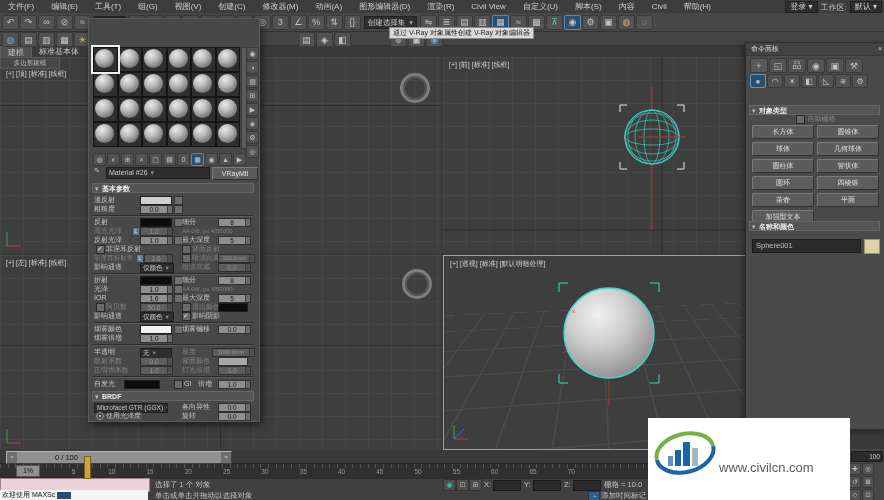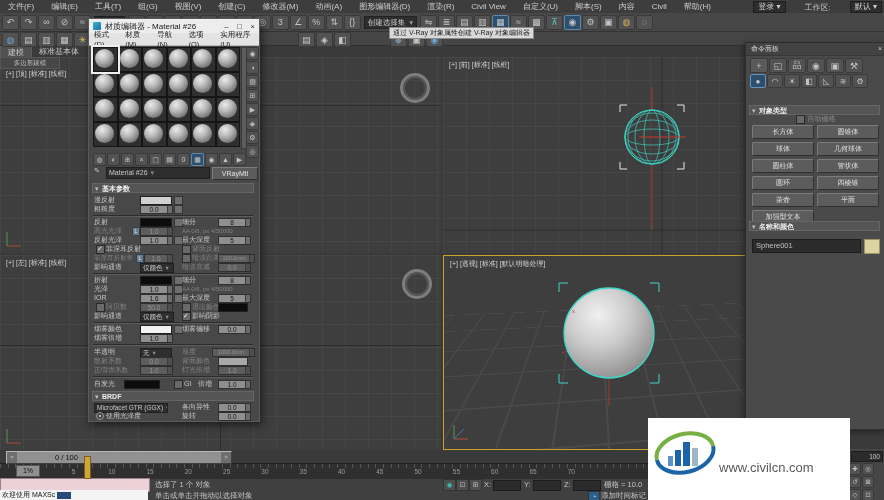--- a/index.html
+++ b/index.html
@@ -3,21 +3,21 @@
 <meta charset="utf-8">
 <style>
   html,body{margin:0;padding:0;}
   body{width:884px;height:500px;position:relative;overflow:hidden;background:#3a3a3a;
        font-family:"Liberation Sans",sans-serif;-webkit-font-smoothing:antialiased;}
   .abs{position:absolute;}
   
   #menubar{left:0;top:0;width:884px;height:13px;background:#3d3d3d;border-bottom:1px solid #2c2c2c;
            display:flex;align-items:center;font-size:8px;color:#cdcdcd;z-index:10;}
   #menubar .mitem{padding:0 8px;white-space:nowrap;cursor:default;}
-  .mb-right{position:absolute;right:2px;top:1px;display:flex;align-items:center;font-size:8px;color:#c0c0c0;gap:19px;}
+  .mb-right{position:absolute;right:2px;top:1px;display:flex;align-items:center;font-size:8px;color:#c0c0c0;gap:3px;}
   .mb-box{background:#2e2e2e;border:1px solid #1f1f1f;height:10px;line-height:10px;padding:0 4px;color:#cfcfcf;}
   #toolbar1{left:0;top:13px;width:884px;height:18px;background:#474747;border-bottom:1px solid #333;
             display:flex;align-items:center;padding-left:2px;z-index:10;}
   .tb{display:flex;align-items:center;gap:1px;}
   .ticon{width:15px;height:13px;display:inline-flex;align-items:center;justify-content:center;
          background:#525252;border:1px solid #3a3a3a;border-radius:2px;color:#c4c4c4;font-size:9px;cursor:pointer;}
   .tdd{height:11px;line-height:11px;background:#2e2e2e;border:1px solid #222;color:#cdcdcd;
        font-size:7.5px;padding:0 3px;margin:0 3px;cursor:pointer;white-space:nowrap;}
   .tdd::after{content:"▾";margin-left:4px;color:#9a9a9a;}
   #toolbar2{left:0;top:31px;width:884px;height:14px;background:#454545;border-bottom:1px solid #303030;z-index:9;}
@@ -309,34 +309,20 @@
     </g>
   </svg>
   <svg class="tripod" style="left:6px;bottom:6px;" width="22" height="22">
     <line x1="4" y1="18" x2="4" y2="4" stroke="#4f9a4f" stroke-width="1"></line>
     <line x1="4" y1="18" x2="18" y2="18" stroke="#b04a3a" stroke-width="1"></line>
     <line x1="4" y1="18" x2="14" y2="8" stroke="#4a6fae" stroke-width="1"></line>
   </svg>
 </div>
 
 <div id="me" class="abs">
-  <div id="me-title">
-    <span class="ticn"></span>
-    <span class="ttl">材质编辑器 - Material #26</span>
-    <span class="wbtn">–</span>
-    <span class="wbtn">□</span>
-    <span class="wbtn">×</span>
-  </div>
-  <div id="me-menus">
-      <span>模式(D)</span>
-      <span>材质(M)</span>
-      <span>导航(N)</span>
-      <span>选项(O)</span>
-      <span>实用程序(U)</span>
-    </div>
   <div id="me-slots">
       <div class="slot sel"></div>
       <div class="slot"></div>
       <div class="slot"></div>
       <div class="slot"></div>
       <div class="slot"></div>
       <div class="slot"></div>
       <div class="slot"></div>
       <div class="slot"></div>
       <div class="slot"></div>

